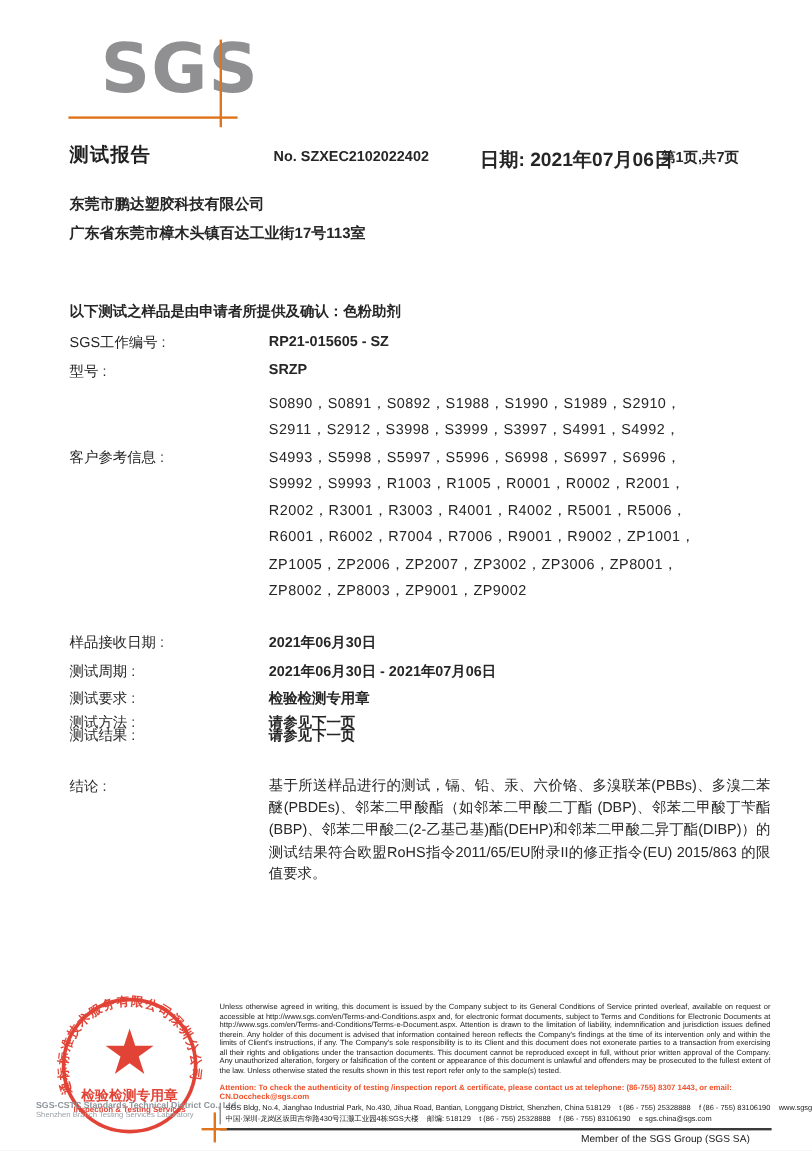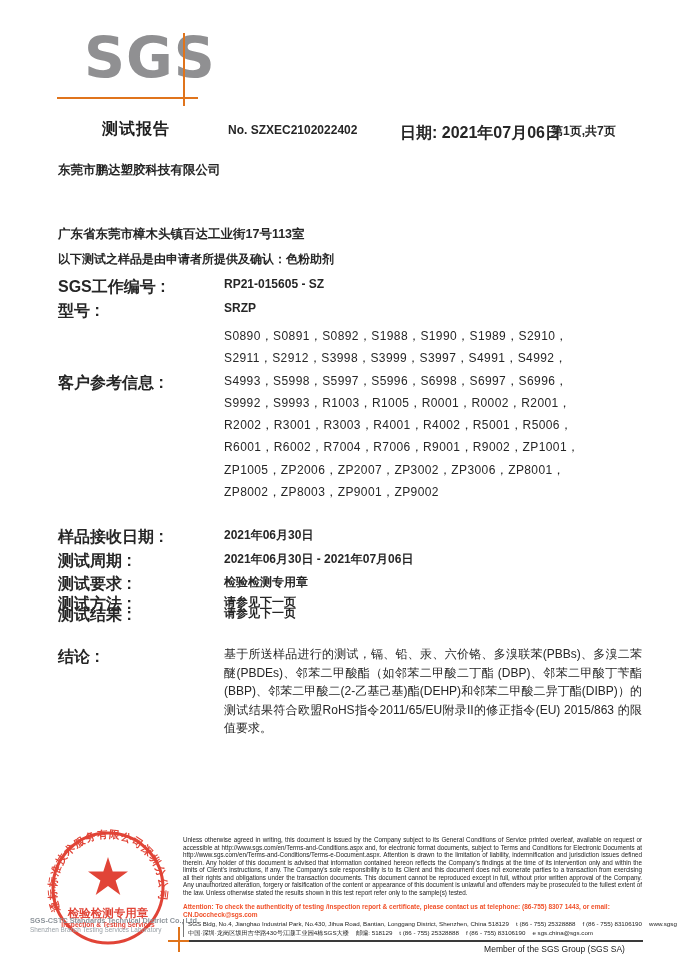--- a/index.html
+++ b/index.html
@@ -6,31 +6,31 @@
   #page{
     position:relative;width:677px;height:959px;background:#ffffff;margin:0 auto;
     font-family:"Liberation Sans","DejaVu Sans",sans-serif;color:#262626;overflow:hidden;
   }
   .abs{position:absolute;}
   
   .logo-text{left:56px;top:30px;font-size:57px;font-weight:bold;color:#909092;line-height:1;letter-spacing:1px;font-family:"DejaVu Sans",sans-serif;margin-left:28px;}
   .logo-hline{left:57px;top:97px;width:141px;height:2px;background:#e0741c;}
   .logo-vline{left:183px;top:33px;width:2px;height:73px;background:#e0741c;}
   
-  .title{left:58px;top:119px;font-size:16px;font-weight:bold;color:#1e1e1e;letter-spacing:1px;margin-left:44px;}
+  .title{left:58px;top:119px;font-size:16px;font-weight:bold;color:#1e1e1e;letter-spacing:1px;}
   .report-no{left:228px;top:123px;font-size:12px;font-weight:600;}
   .hdr-date{left:400px;top:123px;font-size:16px;font-weight:600;}
   .hdr-page{left:551px;top:123px;font-size:12px;font-weight:600;}
   
   .company{left:58px;top:162px;font-size:12.5px;font-weight:bold;}
-  .company-addr{left:58px;top:186px;font-size:12.5px;font-weight:bold;margin-top:40px;}
+  .company-addr{left:58px;top:186px;font-size:12.5px;font-weight:bold;}
   
   .intro{left:58px;top:251px;font-size:12px;font-weight:bold;}
   
-  .flabel{left:58px;font-size:16px;font-weight:bold;white-space:nowrap;}
+  .flabel{left:58px;font-size:12px;font-weight:normal;white-space:nowrap;}
   .fvalue{left:224px;font-size:12px;font-weight:600;white-space:nowrap;}
   .y-job{top:277px;} .y-model{top:301px;} .y-ref{top:325px;margin-top:48px;}
   .y-recv{top:527px;} .y-period{top:551px;} .y-req{top:574px;}
   .y-method{top:594px;} .y-result{top:605px;} .y-concl{top:647px;}
   .ref-lines{left:224px;top:325px;width:430px;font-size:12px;font-weight:400;line-height:22.3px;letter-spacing:0.4px;}
   .concl-text{left:224px;top:645px;width:418px;font-size:12px;font-weight:400;line-height:18.6px;text-align:justify;white-space:normal;}
   
   .fine-print{left:183px;top:836px;width:459px;font-size:6.3px;line-height:7.55px;color:#1b1b1b;text-align:justify;font-weight:500;}
   .attention{left:183px;top:903px;width:459px;font-size:6.5px;line-height:7.6px;font-weight:bold;color:#f0512a;}
   .addr-block{left:183px;top:919px;width:460px;border-bottom:2px solid #3a3a3a;padding-bottom:3px;}

